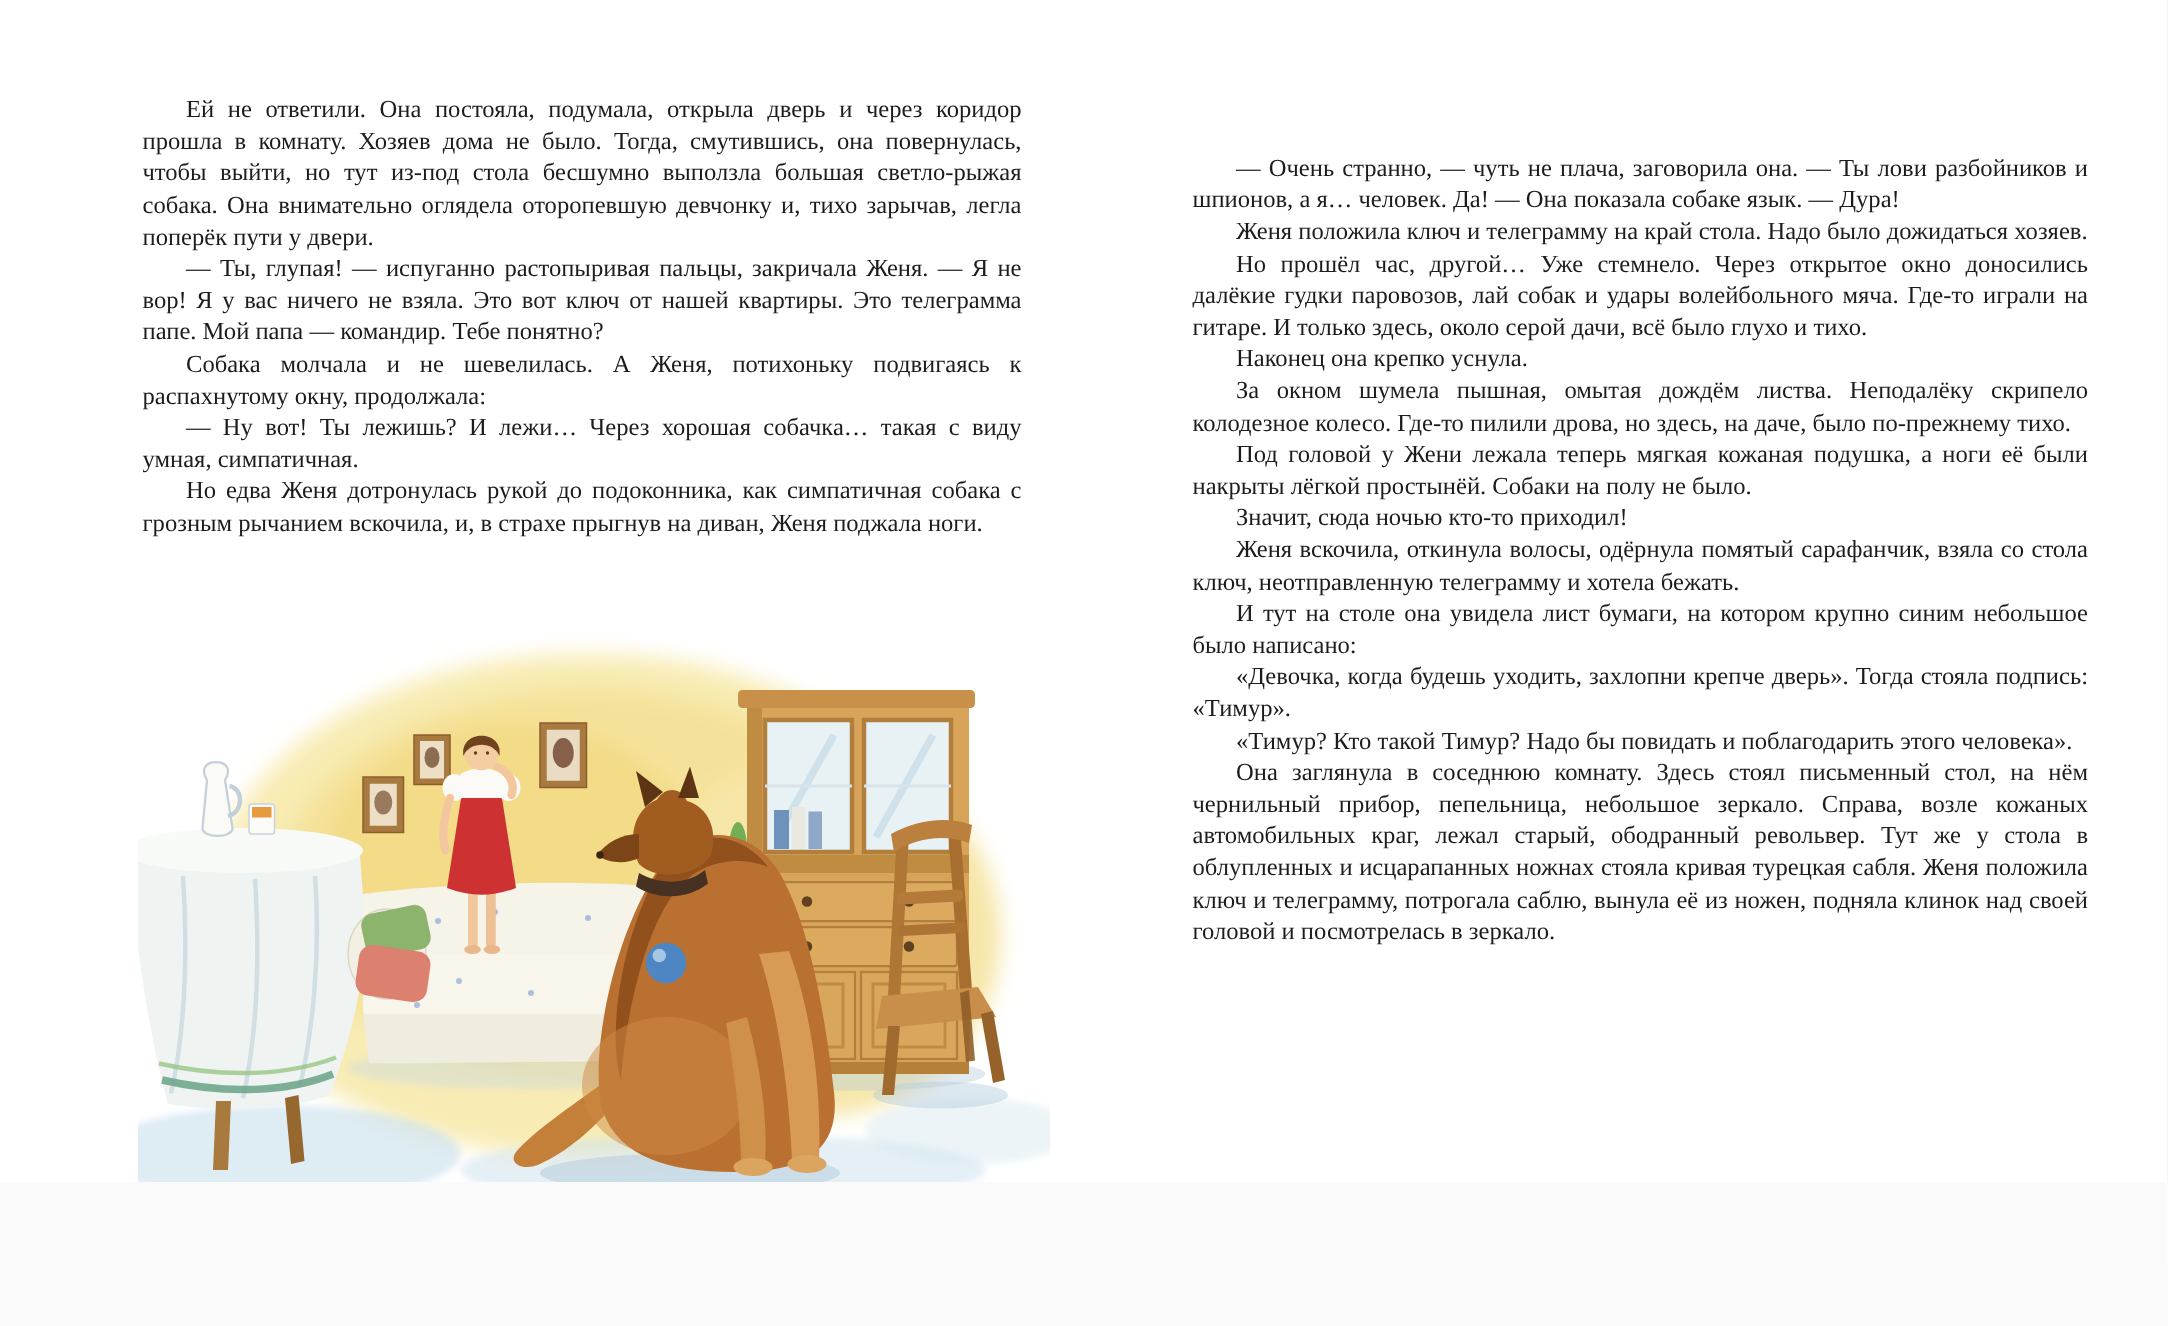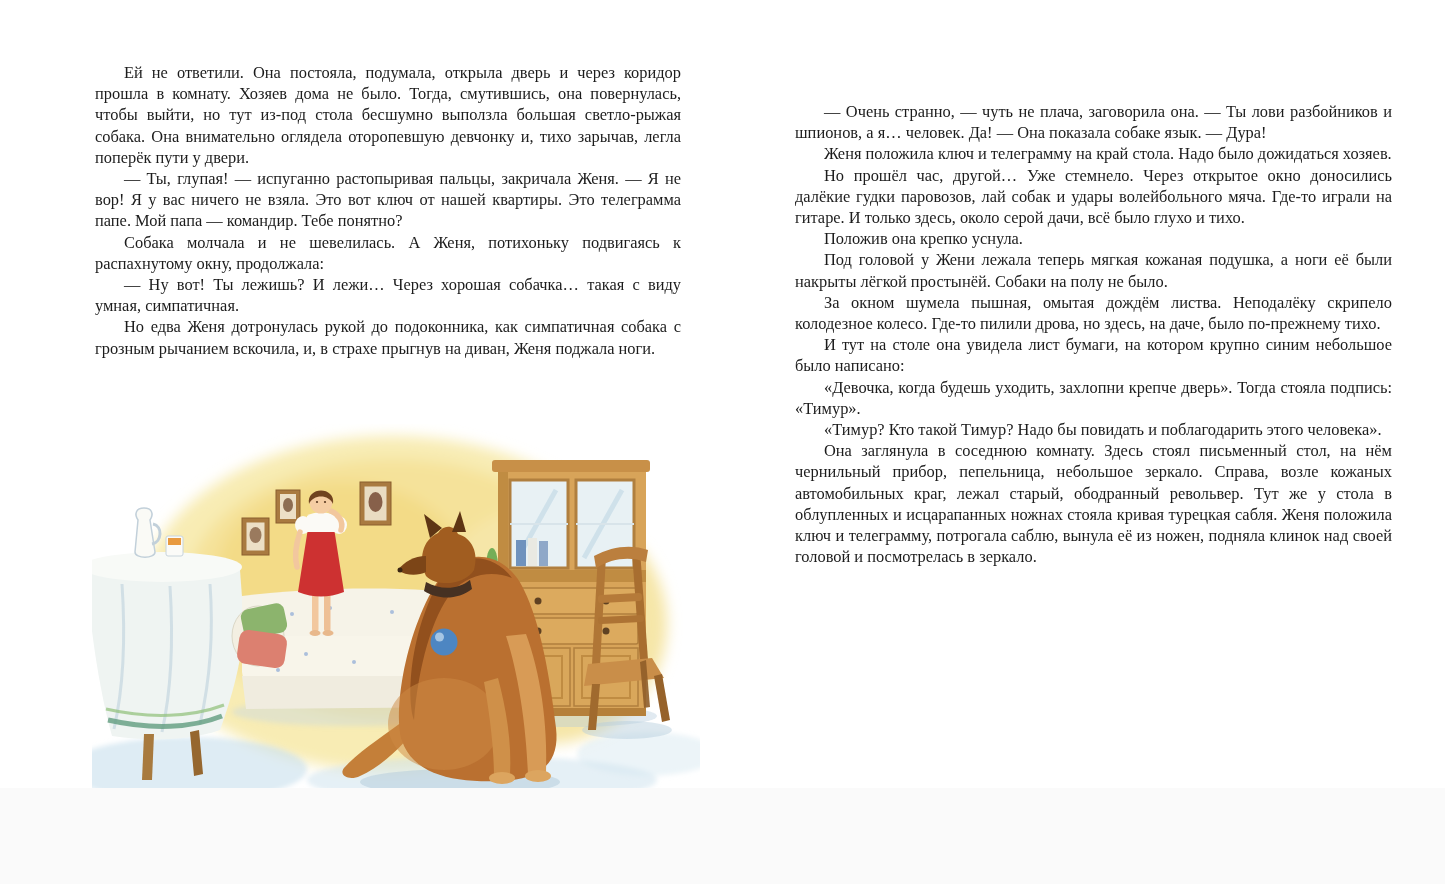--- a/index.html
+++ b/index.html
@@ -217,23 +217,25 @@
       </g>
     </svg>
   </figure>
 
   <div class="pagenum pn-left">14</div>
 
   <div class="text-block tb-right">
     <p>— Очень странно, — чуть не плача, заговорила она. — Ты лови разбойников и шпионов, а я… человек. Да! — Она показала собаке язык. — Дура!</p>
     <p>Женя положила ключ и телеграмму на край стола. Надо было дожидаться хозяев.</p>
     <p>Но прошёл час, другой… Уже стемнело. Через открытое окно доносились далёкие гудки паровозов, лай собак и удары волейбольного мяча. Где-то играли на гитаре. И только здесь, около серой дачи, всё было глухо и тихо.</p>
-    <p>Положив она крепко уснула.</p>
+    <p>Наконец она крепко уснула.</p>
+    <p>За окном шумела пышная, омытая дождём листва. Неподалёку скрипело колодезное колесо. Где-то пилили дрова, но здесь, на даче, было по-прежнему тихо.</p>
     <p>Под головой у Жени лежала теперь мягкая кожаная подушка, а ноги её были накрыты лёгкой простынёй. Собаки на полу не было.</p>
-    <p>За окном шумела пышная, омытая дождём листва. Неподалёку скрипело колодезное колесо. Где-то пилили дрова, но здесь, на даче, было по-прежнему тихо.</p>
+    <p>Значит, сюда ночью кто-то приходил!</p>
+    <p>Женя вскочила, откинула волосы, одёрнула помятый сарафанчик, взяла со стола ключ, неотправленную телеграмму и хотела бежать.</p>
     <p>И тут на столе она увидела лист бумаги, на котором крупно синим небольшое было написано:</p>
     <p>«Девочка, когда будешь уходить, захлопни крепче дверь». Тогда стояла подпись: «Тимур».</p>
     <p>«Тимур? Кто такой Тимур? Надо бы повидать и поблагодарить этого человека».</p>
     <p>Она заглянула в соседнюю комнату. Здесь стоял письменный стол, на нём чернильный прибор, пепельница, небольшое зеркало. Справа, возле кожаных автомобильных краг, лежал старый, ободранный револьвер. Тут же у стола в облупленных и исцарапанных ножнах стояла кривая турецкая сабля. Женя положила ключ и телеграмму, потрогала саблю, вынула её из ножен, подняла клинок над своей головой и посмотрелась в зеркало.</p>
   </div>
 
   <div class="pagenum pn-right">15</div>
 
 </div>
 

